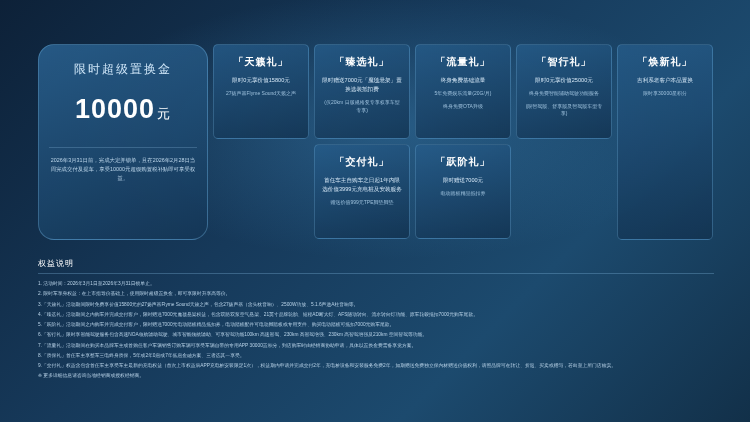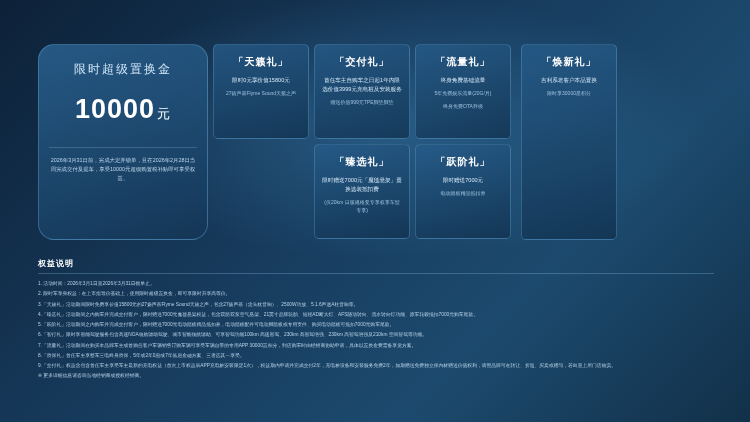--- a/index.html
+++ b/index.html
@@ -41,21 +41,21 @@
     padding:10px 7px 9px;text-align:center;
   }
   .gift.tall{height:196px;}
   .gift.half{height:95px;}
   .g-title{font-size:10px;color:#ffffff;letter-spacing:1px;font-weight:bold;}
   .g-line{font-size:5.6px;color:#d6e8f7;line-height:1.6;margin-top:7px;}
   .g-sub{font-size:5px;color:#9dc0dc;line-height:1.55;margin-top:5px;}
   .terms{
     position:absolute;left:38px;top:258px;width:676px;
   }
-  .terms-title{font-size:8px;color:#ffffff;font-weight:bold;letter-spacing:1px;}
+  .terms-title{font-size:8px;color:#ffffff;font-weight:normal;letter-spacing:1px;}
   .terms-rule{height:1px;background:rgba(140,195,235,.3);margin:4px 0 6px;}
   .terms p{margin:0 0 2.5px;font-size:4.8px;line-height:1.62;color:#b9d3e8;}
 </style>
 </head>
 <body>
 
 <div class="stage">
   <div class="glow"></div>
 
   <div class="cards">
@@ -71,46 +71,52 @@
     <div class="col">
       <div class="gift half">
         <div class="g-title">「天籁礼」</div>
         <div class="g-line">限时0元享价值15800元</div>
         <div class="g-sub">27扬声器Flyme Sound天籁之声</div>
       </div>
     </div>
 
     <div class="col">
       <div class="gift half">
+        <div class="g-title">「臻选礼」</div>
+        <div class="g-line">限时赠送7000元「魔毯悬架」置换选装抵扣费</div>
+        <div class="g-sub">(仅20km 日版规格复专享权享车型专享)</div>
+      </div>
+      <div class="gift half">
         <div class="g-title">「交付礼」</div>
         <div class="g-line">首任车主自购车之日起1年内限选价值3999元充电桩及安装服务</div>
         <div class="g-sub">赠送价值999元TPE脚垫脚垫</div>
-      </div>
-      <div class="gift half">
-        <div class="g-title">「臻选礼」</div>
-        <div class="g-line">限时赠送7000元「魔毯悬架」置换选装抵扣费</div>
-        <div class="g-sub">(仅20km 日版规格复专享权享车型专享)</div>
       </div>
     </div>
 
     <div class="col">
       <div class="gift half">
         <div class="g-title">「流量礼」</div>
         <div class="g-line">终身免费基础流量</div>
         <div class="g-sub">5年免费娱乐流量(20G/月)</div>
         <div class="g-sub">终身免费OTA升级</div>
       </div>
       <div class="gift half">
         <div class="g-title">「跃阶礼」</div>
         <div class="g-line">限时赠送7000元</div>
         <div class="g-sub">电动踏板精品抵扣券</div>
       </div>
     </div>
 
     <div class="col">
+      <div class="gift half">
+        <div class="g-title">「智行礼」</div>
+        <div class="g-line">限时0元享价值25000元</div>
+        <div class="g-sub">终身免费智能辅助驾驶功能服务</div>
+        <div class="g-sub">(限智驾版、舒享版及智驾版车型专享)</div>
+      </div>
     </div>
 
     <div class="col">
       <div class="gift tall">
         <div class="g-title">「焕新礼」</div>
         <div class="g-line">吉利系老客户本品置换</div>
         <div class="g-sub">限时享30000星积分</div>
       </div>
     </div>
 

